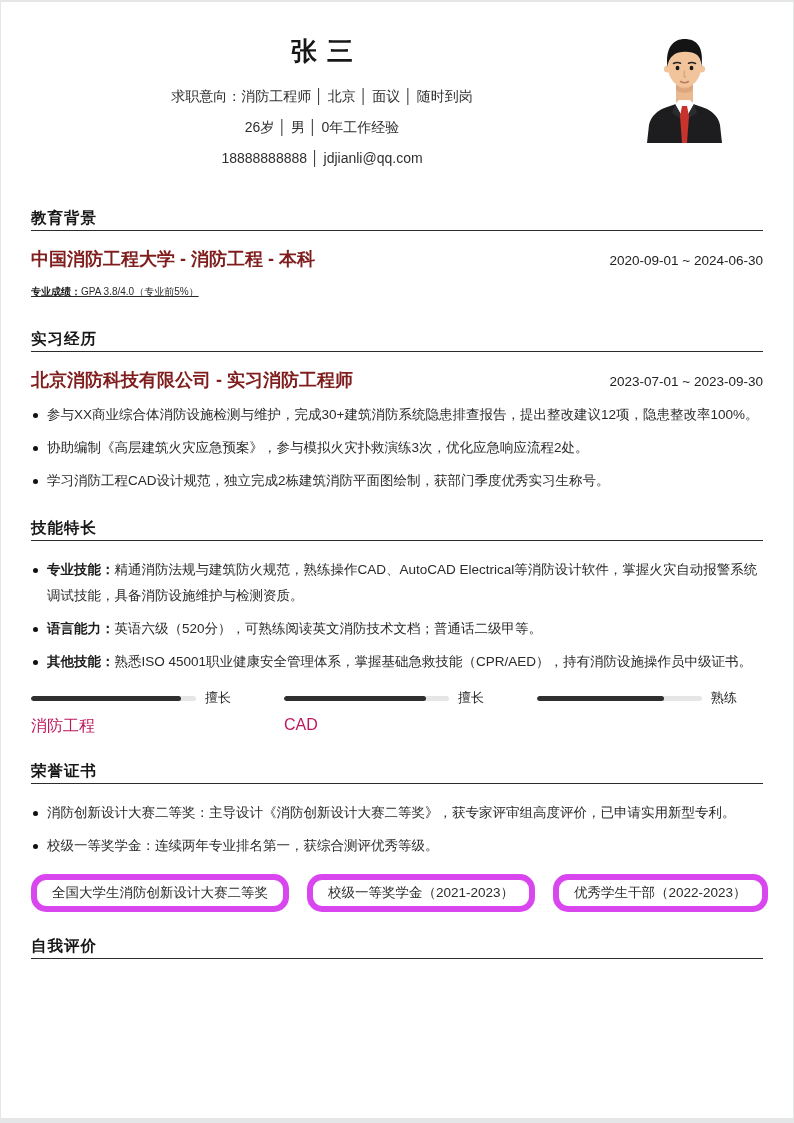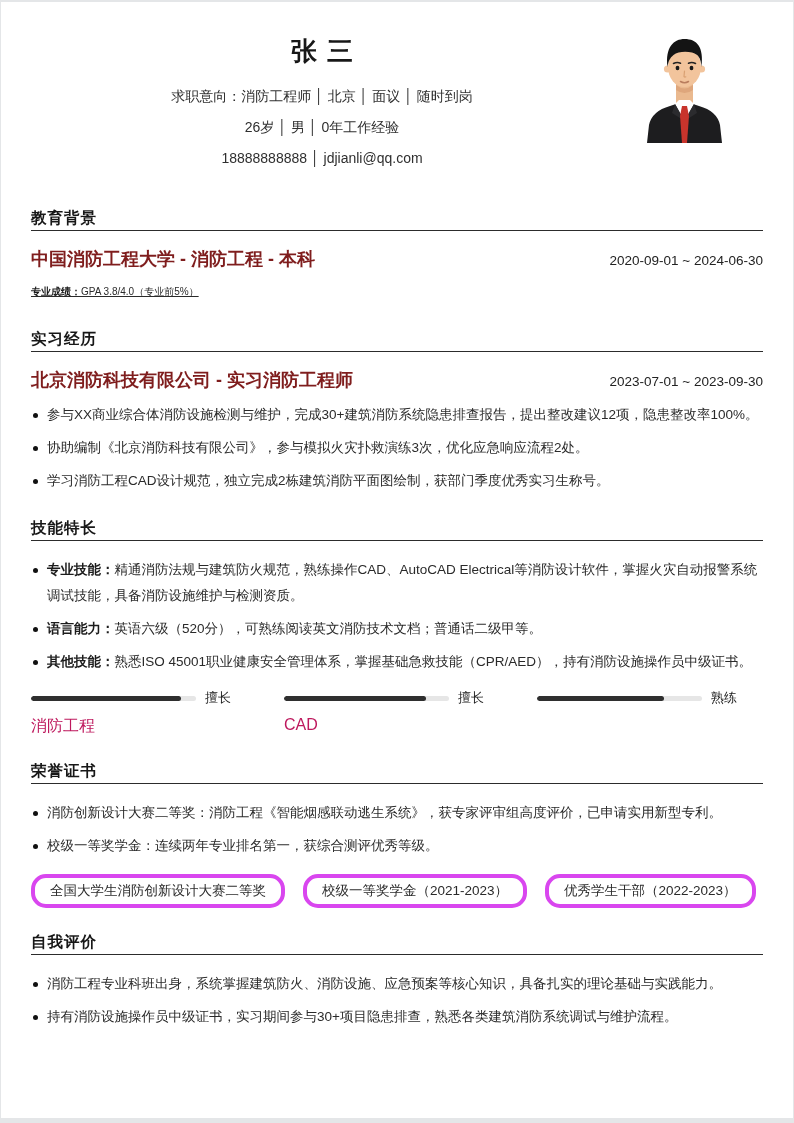--- a/index.html
+++ b/index.html
@@ -78,21 +78,21 @@
   .bars { display: flex; margin-top: 14px; gap: 27px; }
   .bar-col { width: 216px; margin-right: 16px; }
   .bar-row { display: flex; align-items: center; }
   .track { width: 165px; height: 5px; background: #e6e6e6; border-radius: 3px; overflow: hidden; }
   .fill { height: 100%; background: #2f2f2f; border-radius: 3px; }
   .level { margin-left: 9px; font-size: 13px; color: #222; }
   .bar-name { margin-top: 9px; font-size: 16px; color: #be185d; }
   
   .pills { display: flex; gap: 18px; margin-top: 15px; }
   .pill {
-    border: 4px solid #d946ef;
+    border: 6px solid #d946ef;
     border-radius: 15px;
     padding: 4px 15px;
     font-size: 13.5px;
     color: #2a2a2a;
     background: #fff;
     white-space: nowrap;
   }
 </style>
 </head>
 <body>
@@ -152,21 +152,21 @@
   </div>
 
   <div class="section">
     <h2 class="section-title">实习经历</h2>
     <div class="head-row">
       <span class="title-left">北京消防科技有限公司 - 实习消防工程师</span>
       <span class="date-right">2023-07-01 ~ 2023-09-30</span>
     </div>
     <ul class="bullets">
       <li>参与XX商业综合体消防设施检测与维护，完成30+建筑消防系统隐患排查报告，提出整改建议12项，隐患整改率100%。</li>
-      <li>协助编制《北京消防科技有限公司》，参与模拟火灾扑救演练3次，优化应急响应流程2处。</li>
+      <li>协助编制《高层建筑火灾应急预案》，参与模拟火灾扑救演练3次，优化应急响应流程2处。</li>
       <li>学习消防工程CAD设计规范，独立完成2栋建筑消防平面图绘制，获部门季度优秀实习生称号。</li>
     </ul>
   </div>
 
   <div class="section">
     <h2 class="section-title">技能特长</h2>
     <ul class="bullets">
       <li><b>专业技能：</b><span>精通消防法规与建筑防火规范，熟练操作CAD、AutoCAD Electrical等消防设计软件，掌握火灾自动报警系统调试技能，具备消防设施维护与检测资质。</span></li>
       <li><b>语言能力：</b><span>英语六级（520分），可熟练阅读英文消防技术文档；普通话二级甲等。</span></li>
       <li><b>其他技能：</b><span>熟悉ISO 45001职业健康安全管理体系，掌握基础急救技能（CPR/AED），持有消防设施操作员中级证书。</span></li>
@@ -197,32 +197,27 @@
             </div>
           <span class="level">熟练</span>
         </div>
       </div>
     </div>
   </div>
 
   <div class="section">
     <h2 class="section-title">荣誉证书</h2>
     <ul class="bullets">
-      <li>消防创新设计大赛二等奖：消防工程《智能烟感联动逃生系统》，获专家评审组高度评价，已申请实用新型专利。</li>
+      <li>消防创新设计大赛二等奖：主导设计《消防创新设计大赛二等奖》，获专家评审组高度评价，已申请实用新型专利。</li>
       <li>校级一等奖学金：连续两年专业排名第一，获综合测评优秀等级。</li>
     </ul>
     <div class="pills">
       <span class="pill">全国大学生消防创新设计大赛二等奖</span>
       <span class="pill">校级一等奖学金（2021-2023）</span>
       <span class="pill">优秀学生干部（2022-2023）</span>
     </div>
   </div>
 
   <div class="section">
     <h2 class="section-title">自我评价</h2>
-    <ul class="bullets">
-      <li>消防工程专业科班出身，系统掌握建筑防火、消防设施、应急预案等核心知识，具备扎实的理论基础与实践能力。</li>
-      <li>持有消防设施操作员中级证书，实习期间参与30+项目隐患排查，熟悉各类建筑消防系统调试与维护流程。</li>
-
-    </ul>
   </div>
 
 </div>
 
 </body></html>

